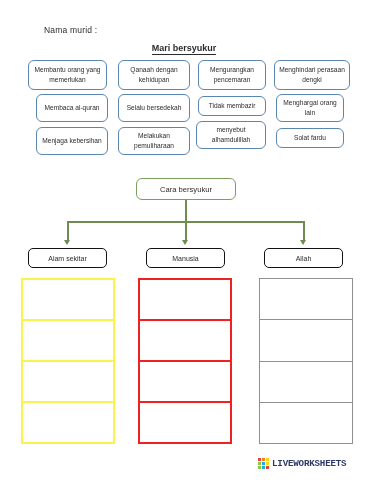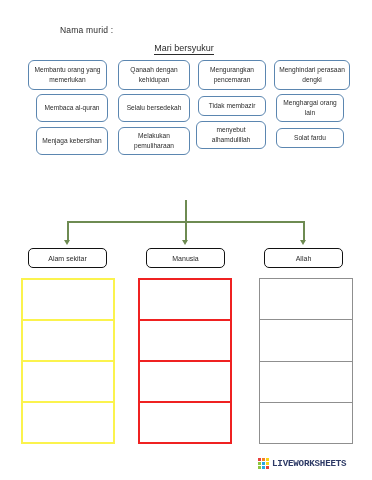--- a/index.html
+++ b/index.html
@@ -8,26 +8,26 @@
     background:#ffffff;
     font-family:"Liberation Sans", sans-serif;
     color:#1a1a1a;
     overflow:hidden;
     position:relative;
   }
   .sheet{position:absolute;inset:0;}
 
   
   .nama{
-    position:absolute;left:60px;top:25px;
+    position:absolute;left:44px;top:25px;
     font-size:8.5px;color:#2b2b2b;letter-spacing:.2px;
   }
   .title{
     position:absolute;left:0;right:4px;top:43px;
-    text-align:center;font-size:9px;color:#2b2b2b;
+    text-align:center;font-size:9px;color:#2b2b2b;font-weight:bold;
   }
   .title span{
     border-bottom:1px solid #2b2b2b;padding-bottom:1px;
   }
 
   
   .bank{position:absolute;left:0;top:58px;width:372px;height:100px;}
   .wbox{
     position:absolute;
     box-sizing:border-box;
@@ -133,20 +133,21 @@
       <div class="wbox" style="left: 118px; top: 36px; width: 72px; height: 28px;">Selalu bersedekah</div>
       <div class="wbox" style="left: 198px; top: 38px; width: 68px; height: 20px;">Tidak membazir</div>
       <div class="wbox" style="left: 276px; top: 36px; width: 68px; height: 28px;">Menghargai orang lain</div>
       <div class="wbox" style="left: 36px; top: 69px; width: 72px; height: 28px;">Menjaga kebersihan</div>
       <div class="wbox" style="left: 118px; top: 69px; width: 72px; height: 28px;">Melakukan pemuliharaan</div>
       <div class="wbox" style="left: 196px; top: 63px; width: 70px; height: 28px;">menyebut alhamdulillah</div>
       <div class="wbox" style="left: 276px; top: 70px; width: 68px; height: 20px;">Solat fardu</div>
     </div>
 
   <div class="flow">
+    <div class="root">Cara bersyukur</div>
     <div class="stem"></div>
     <div class="hbar"></div>
     <div class="drop d1"></div>
     <div class="drop d2"></div>
     <div class="drop d3"></div>
     <div class="arrow a1"></div>
     <div class="arrow a2"></div>
     <div class="arrow a3"></div>
     <div class="cat c1">Alam sekitar</div>
     <div class="cat c2">Manusia</div>

